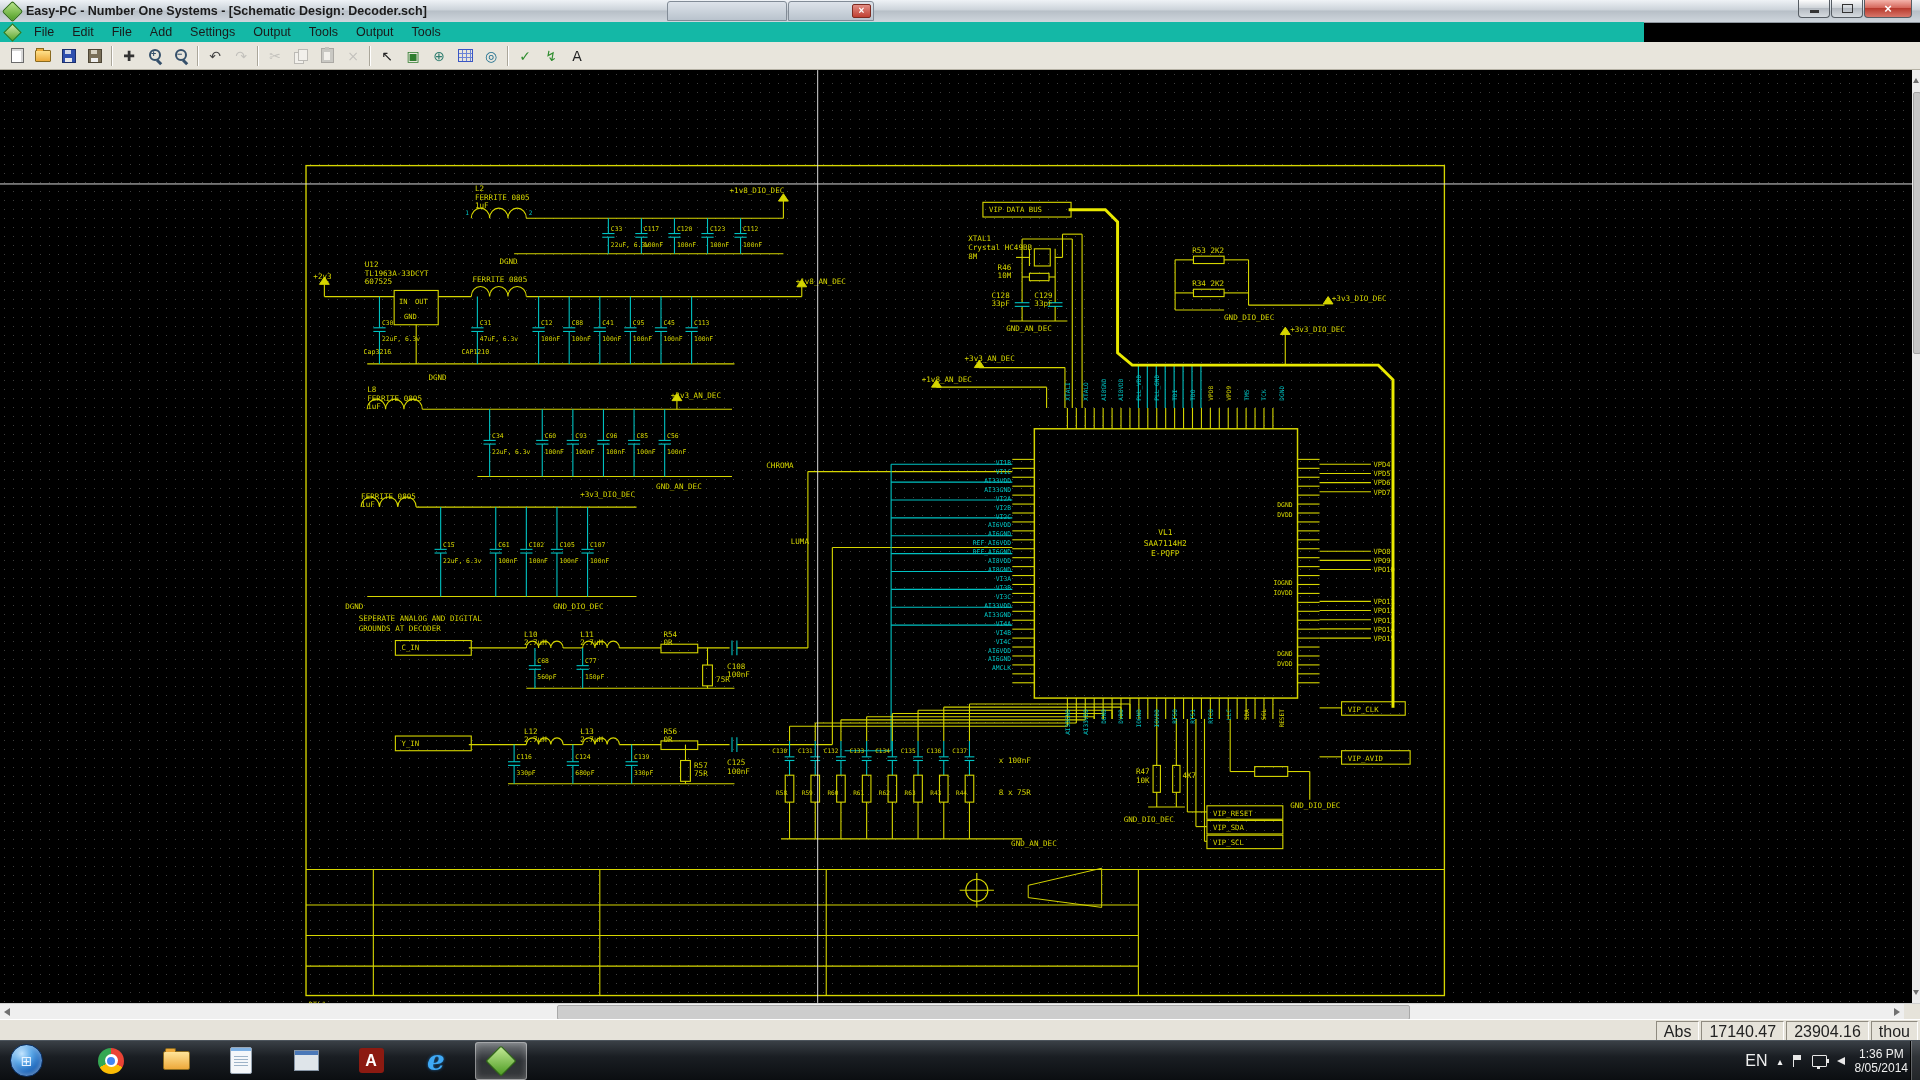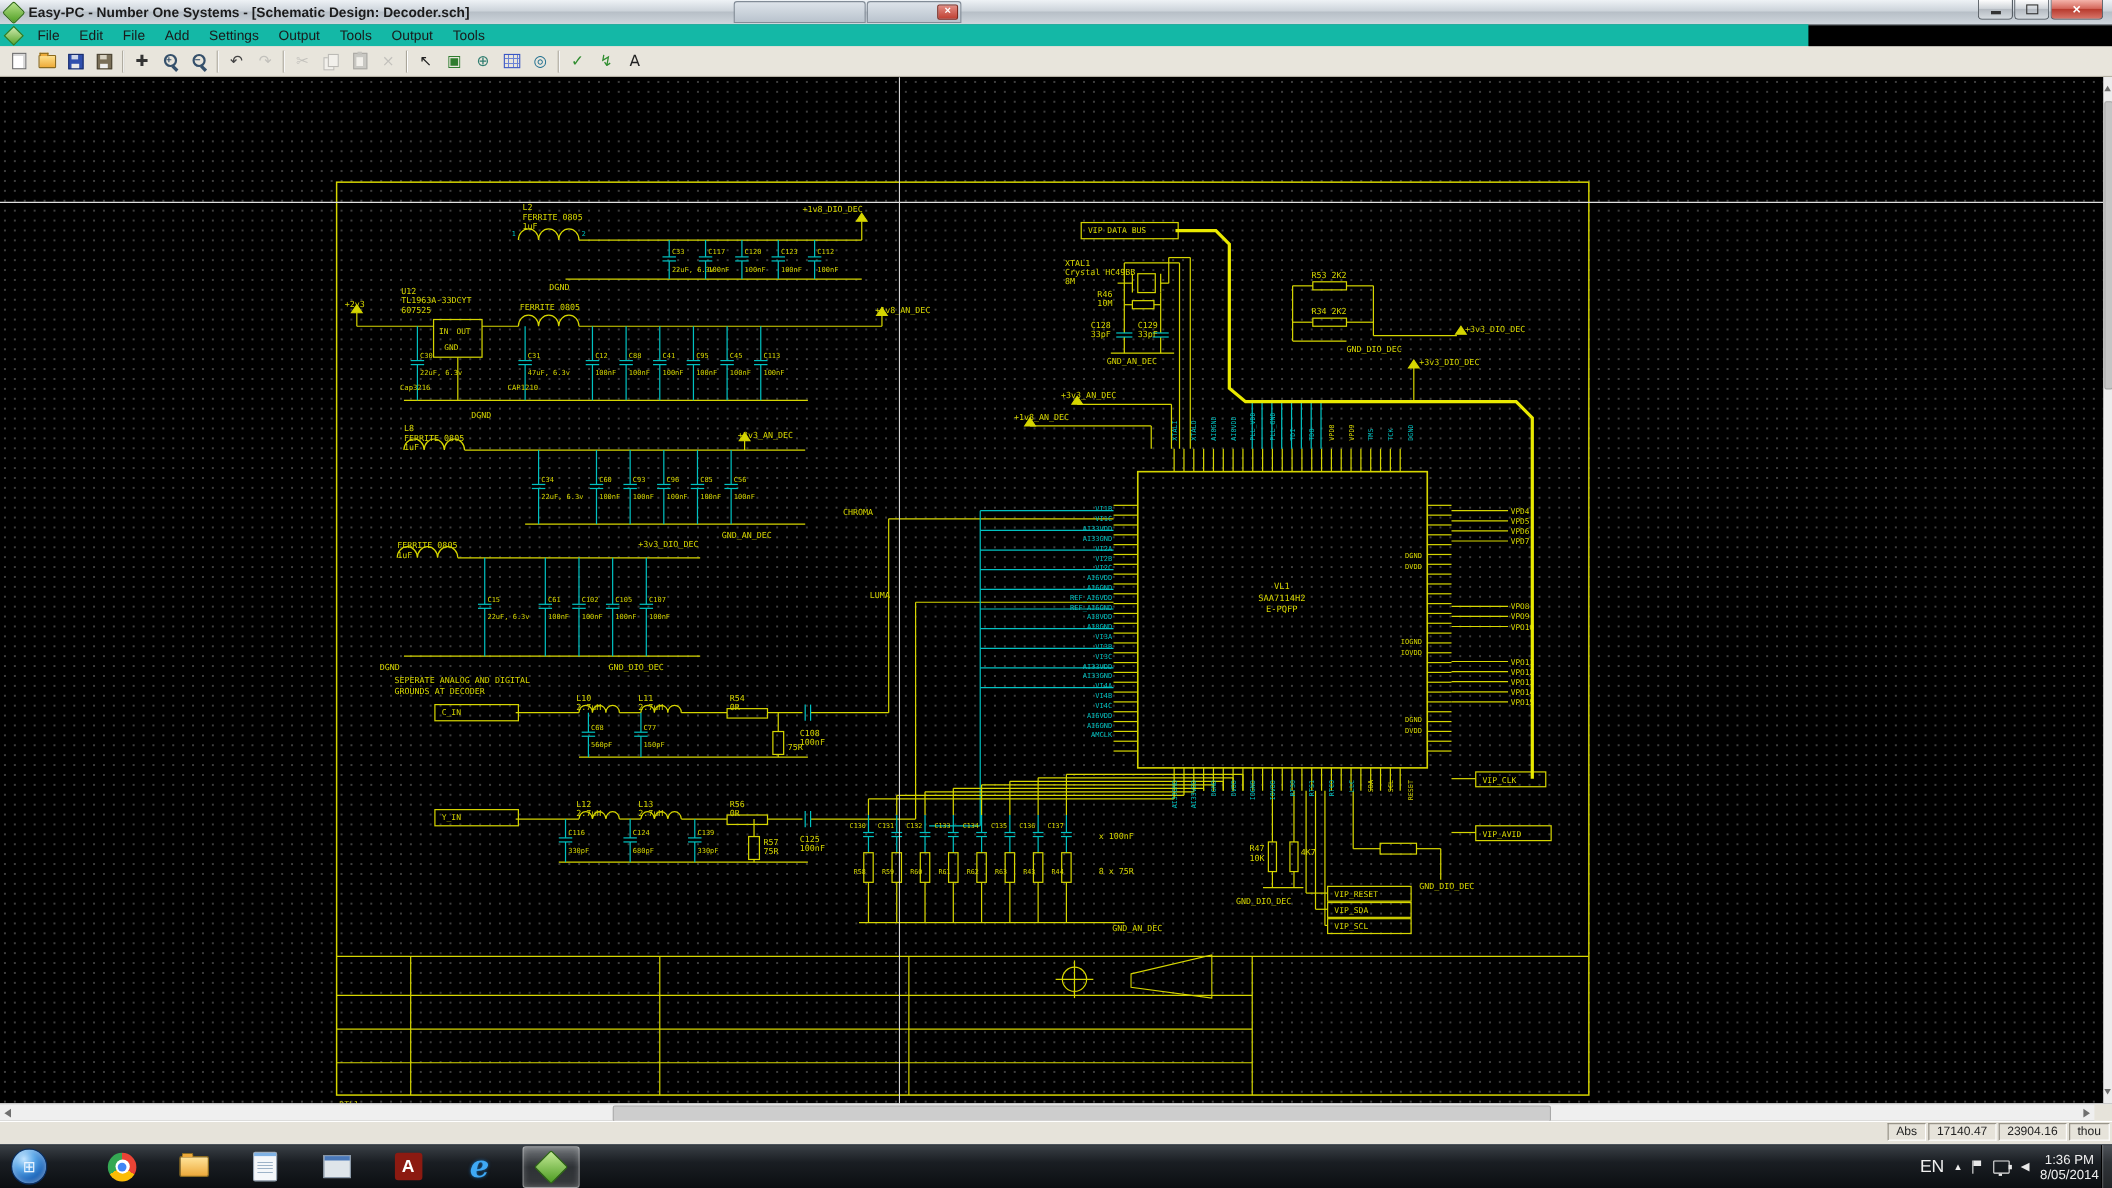--- a/index.html
+++ b/index.html
@@ -73,21 +73,21 @@
   .varr.dn{bottom:2px;border-left:3px solid transparent;border-right:3px solid transparent;border-top:5px solid #707070;width:0;}
   .hscroll{position:absolute;left:0;top:1003px;width:1920px;height:16px;background:#efefef;border-top:1px solid #d0d0d0;box-sizing:border-box;}
   .hthumb{position:absolute;left:557px;top:1px;width:851px;height:13px;background:#cdcdcd;border:1px solid #a8a8a8;border-radius:2px;}
   .harr{position:absolute;top:4px;width:0;height:0;}
   .harr.l{left:4px;border-top:4px solid transparent;border-bottom:4px solid transparent;border-right:6px solid #707070;}
   .harr.r{right:20px;border-top:4px solid transparent;border-bottom:4px solid transparent;border-left:6px solid #707070;}
   .hcorner{position:absolute;right:0;top:0;width:16px;height:16px;background:#e6e3da;}
   
   .statusbar{position:absolute;left:0;top:1019px;width:1920px;height:21px;background:#e6e3da;border-top:1px solid #fff;box-sizing:border-box;}
   .statuscells{position:absolute;right:2px;top:1px;display:flex;gap:2px;}
-  .scell{font-size:11px;color:#222;background:#e6e3da;padding:1px 7px;
+  .scell{font-size:16px;color:#222;background:#e6e3da;padding:1px 7px;
     border:1px solid;border-color:#8f8b80 #ffffff #ffffff #8f8b80;white-space:nowrap;}
   
   .taskbar{position:absolute;left:0;top:1040px;width:1920px;height:40px;
     background:linear-gradient(#3a4046,#1a1e23 40%,#0b0e11);border-top:1px solid #4c545c;box-sizing:border-box;display:flex;align-items:center;}
   .orb{width:31px;height:31px;margin-left:10px;border-radius:50%;
     background:radial-gradient(circle at 35% 28%,#c3e5ff 0%,#5aa7e8 32%,#1c66bb 62%,#0b3f86 100%);
     border:1px solid #0a2d5e;box-shadow:inset 0 0 7px rgba(255,255,255,.55);
     display:flex;align-items:center;justify-content:center;color:#eaf4ff;font-size:14px;font-family:"DejaVu Sans",sans-serif;}
   .tslots{display:flex;margin-left:42px;gap:13px;}
   .tslot{width:50px;height:36px;display:flex;align-items:center;justify-content:center;border-radius:3px;border:1px solid transparent;}

